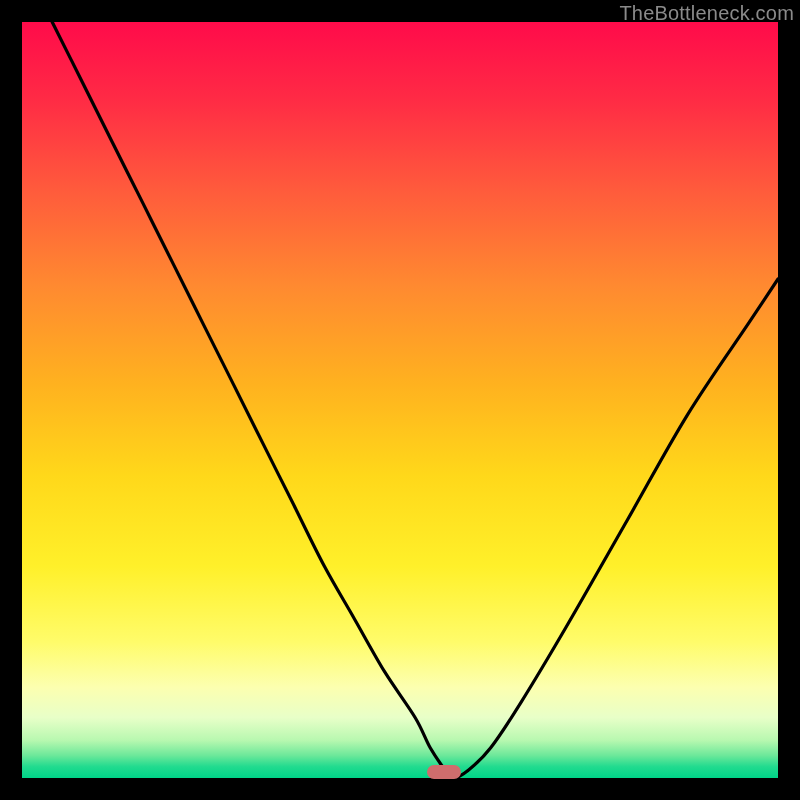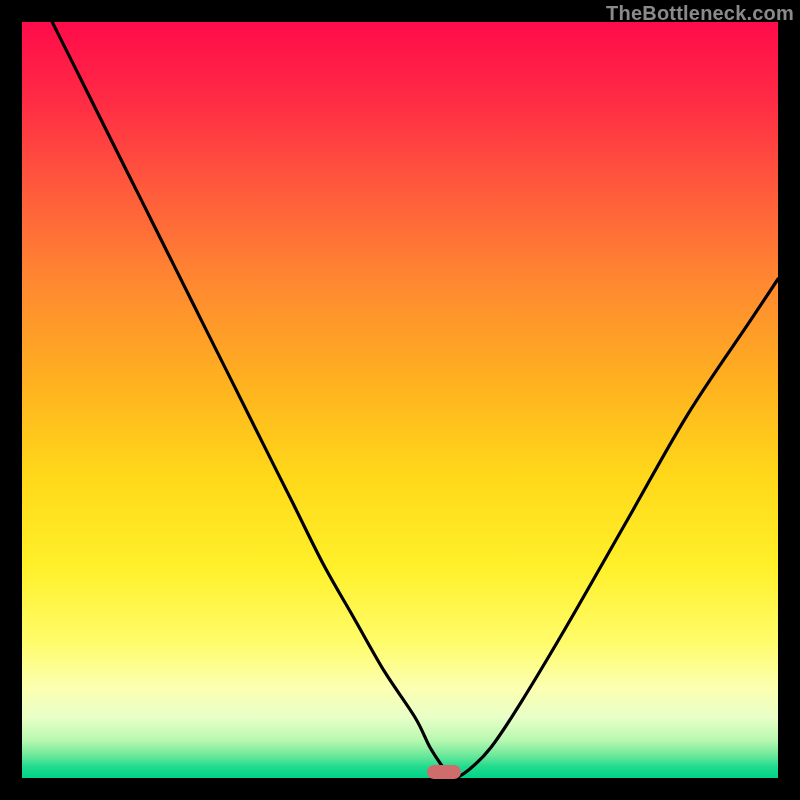--- a/index.html
+++ b/index.html
@@ -42,21 +42,21 @@
       #21db8f 98.5%,
       #00d488 100%
     );
   }
   .watermark {
     position: absolute;
     top: 2px;
     right: 6px;
     font-family: Arial, Helvetica, sans-serif;
     font-size: 20px;
-    font-weight: 700;
+    font-weight: 400;
     color: #8a8a8a;
     letter-spacing: 0.2px;
     user-select: none;
   }
   svg.curve {
     position: absolute;
     left: 0;
     top: 0;
     width: 756px;
     height: 756px;

